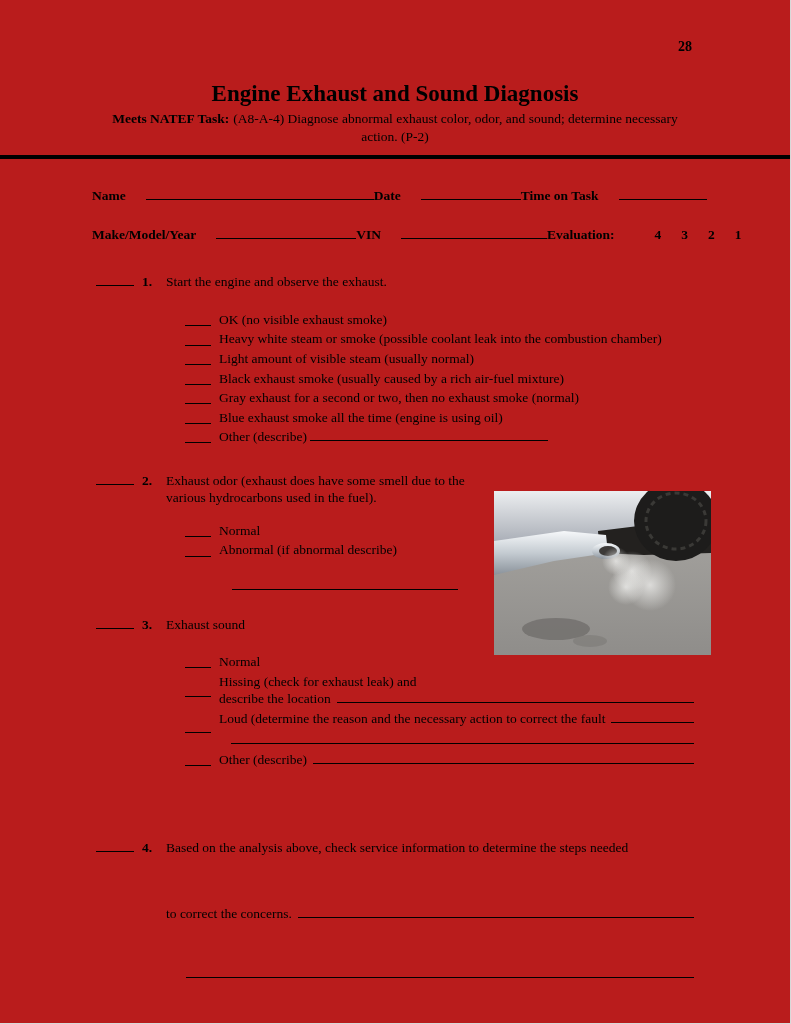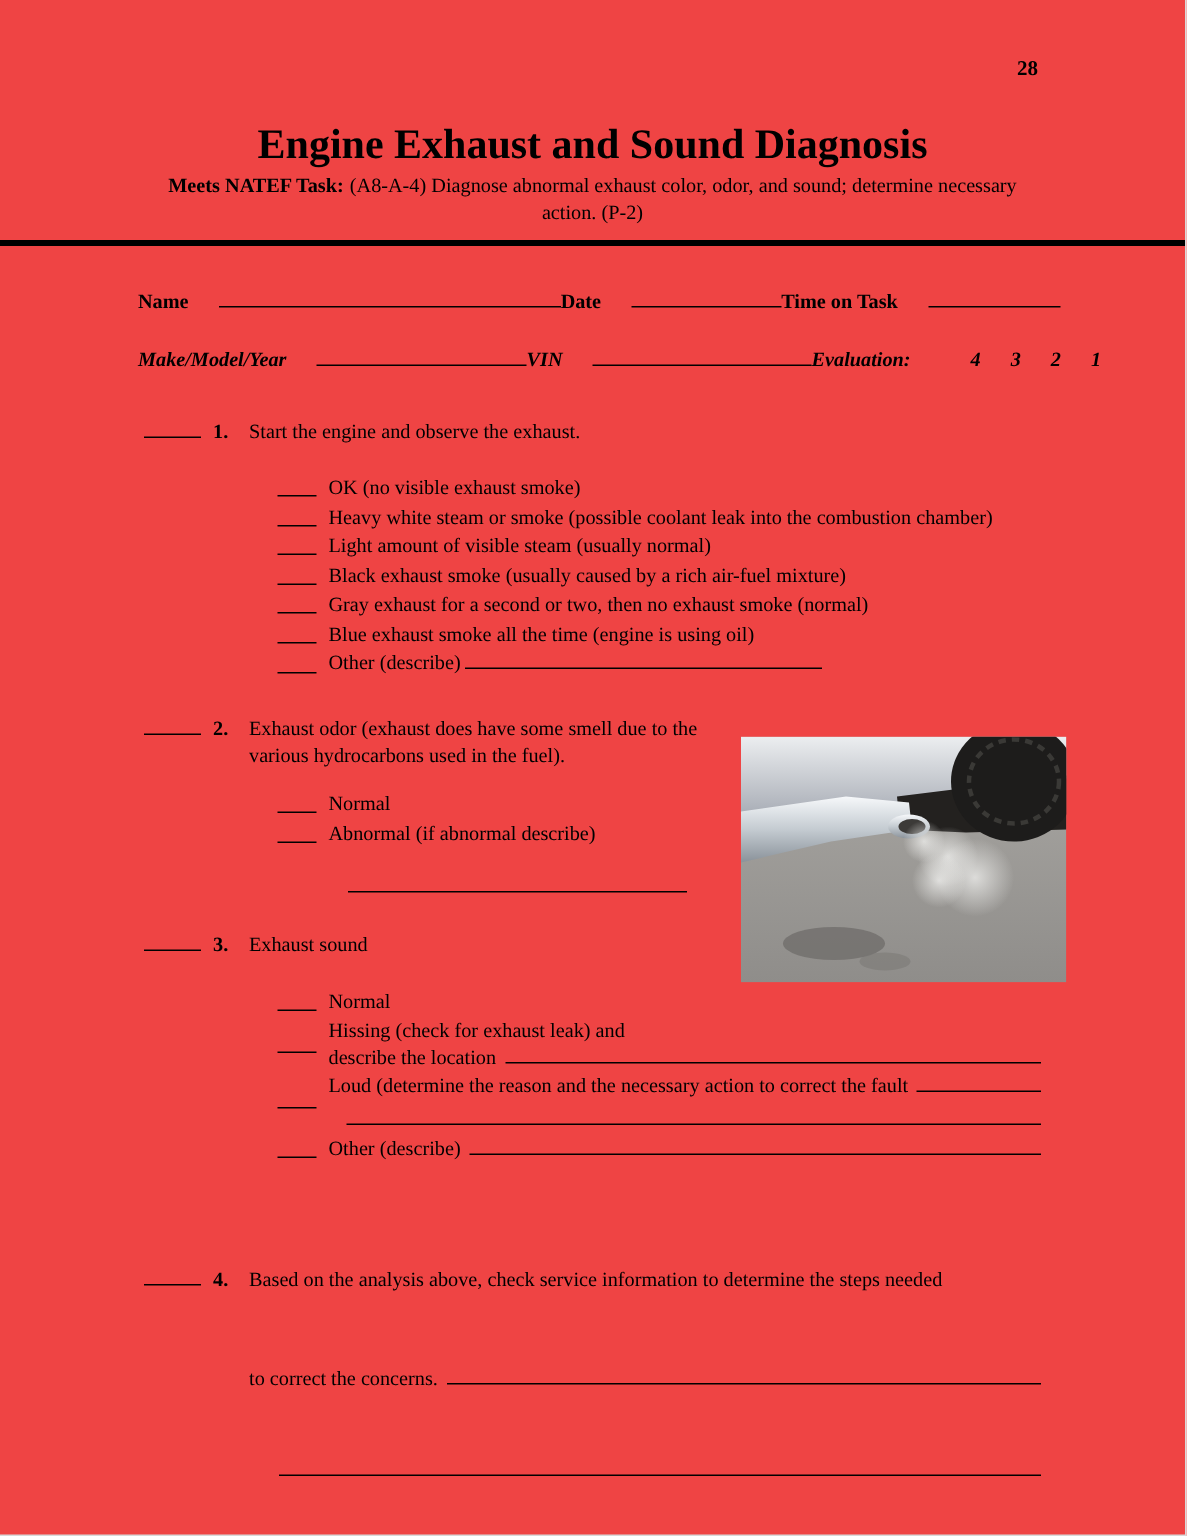--- a/index.html
+++ b/index.html
@@ -1,40 +1,40 @@
 <!DOCTYPE html>
 <html><head>
 <meta charset="utf-8">
 <style>
   * { margin:0; padding:0; box-sizing:border-box; }
   html,body { background:#ffffff; }
   .page {
     position:relative;
     width:791px; height:1024px;
-    background:#ef4444;
+    background:#b91c1c;
     color:#000;
     font-family:"Liberation Serif", serif;
     font-size:13.5px;
     line-height:1.3;
     overflow:hidden;
     border-right:1px solid #d9d9d9;
     border-bottom:1px solid #d9d9d9;
   }
   b, .bold { font-weight:700; }
 
   .page-number { position:absolute; top:38px; right:98px; font-weight:700; font-size:14px; }
 
-  .title { padding-top:82px; text-align:center; font-size:28px; font-weight:700; line-height:1.05; }
+  .title { padding-top:82px; text-align:center; font-size:23px; font-weight:700; line-height:1.05; }
   .subtitle { margin:4px auto 0; max-width:600px; text-align:center; line-height:1.3; }
   .subtitle b { margin-right:4px; }
 
   .rule { margin-top:10px; height:4px; background:#000; }
 
   .form-line { display:flex; justify-content:space-between; align-items:baseline; margin:28px 92px 0 92px; }
-  .form-line.l2 { margin-top:21px;font-style:italic; }
+  .form-line.l2 { margin-top:21px; }
   .fgroup { display:flex; align-items:baseline; gap:20px; white-space:nowrap; }
   .flabel { font-weight:700; }
 
   .blank { display:inline-block; height:0.95em; border-bottom:1px solid #000; vertical-align:baseline; }
   .w-pre  { width:38px; }
   .w-xs   { width:26px; }
   .w-name { width:228px; }
   .w-date { width:100px; }
   .w-time { width:88px; }
   .w-mmy  { width:140px; }

